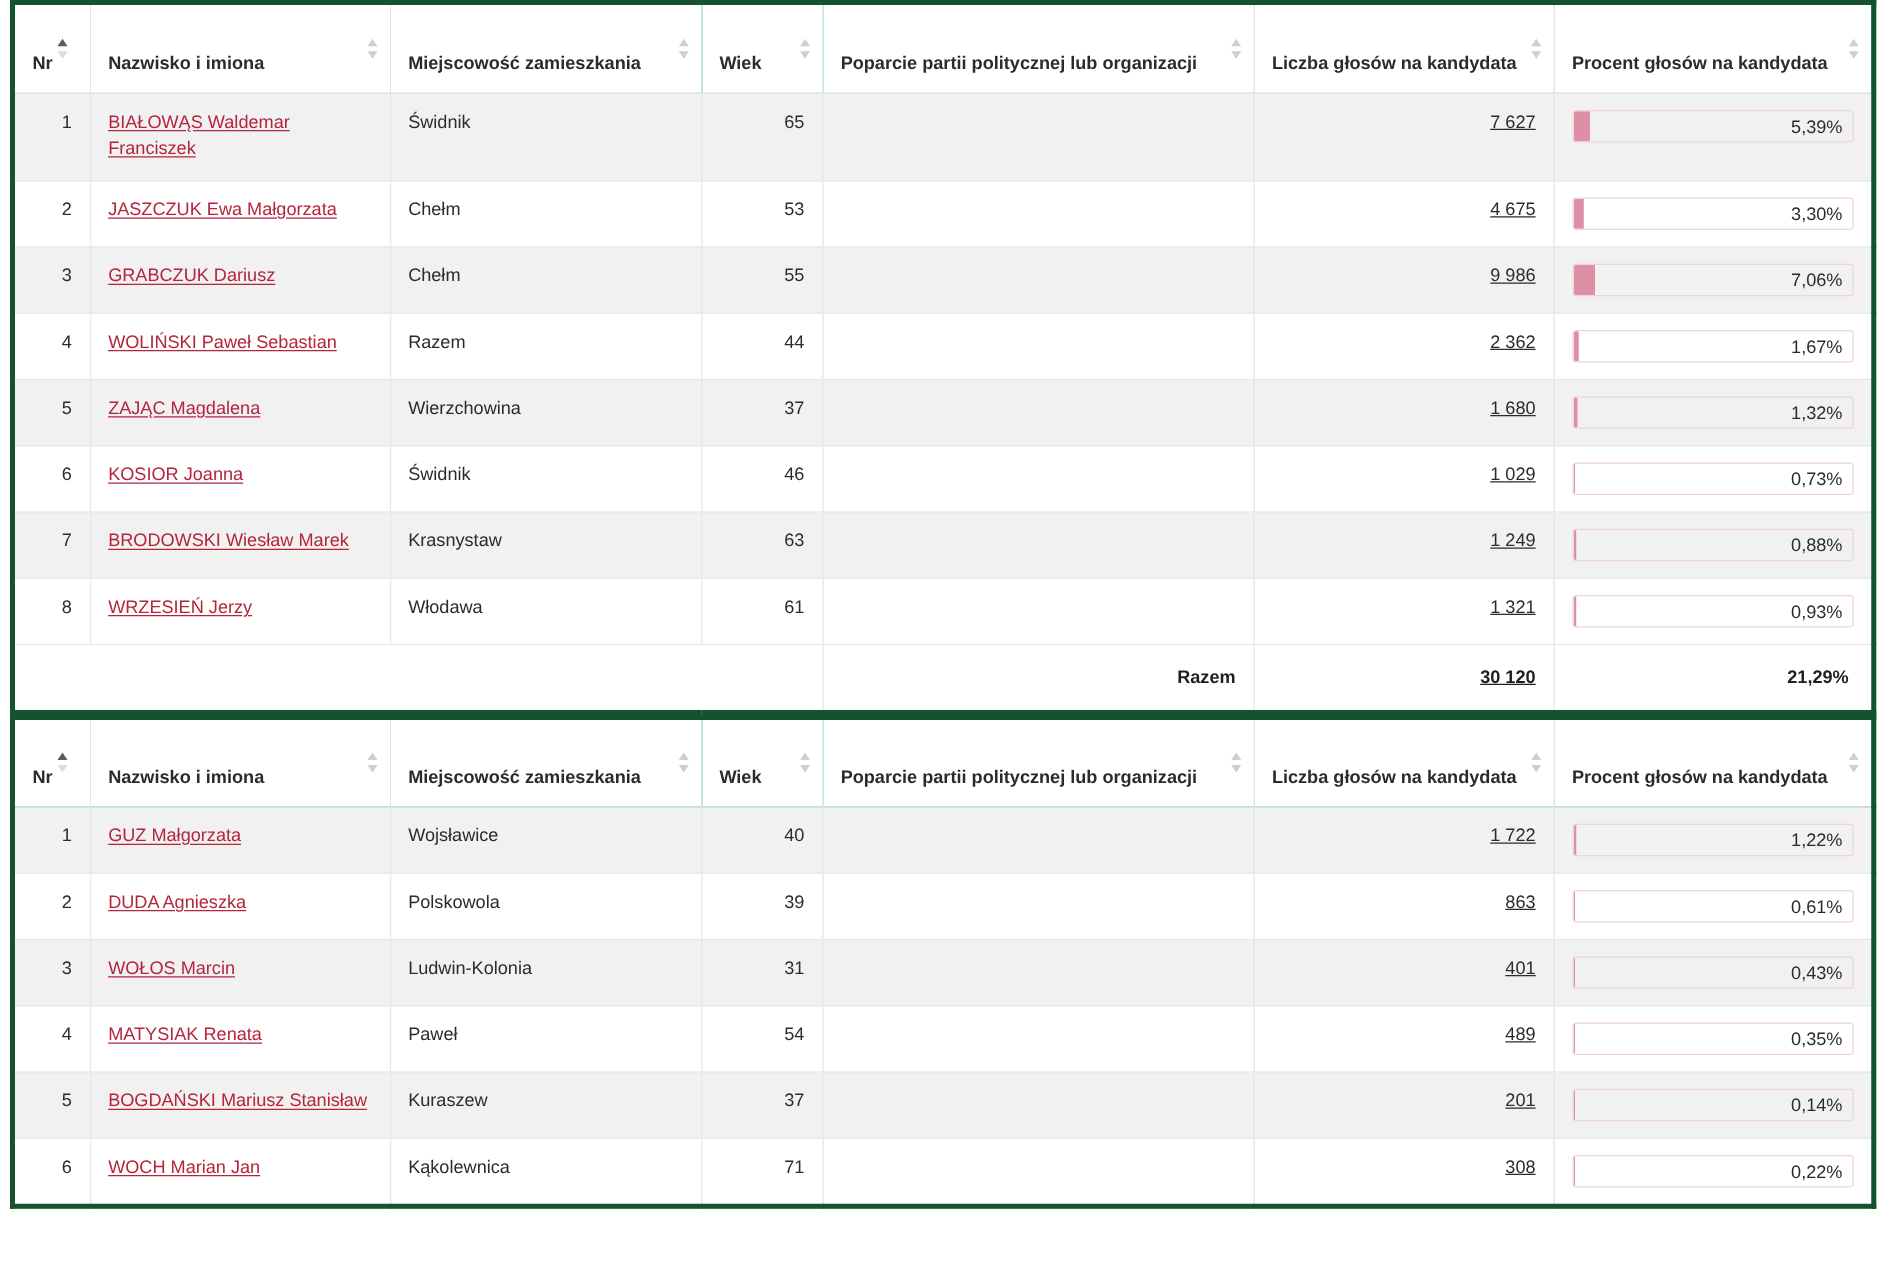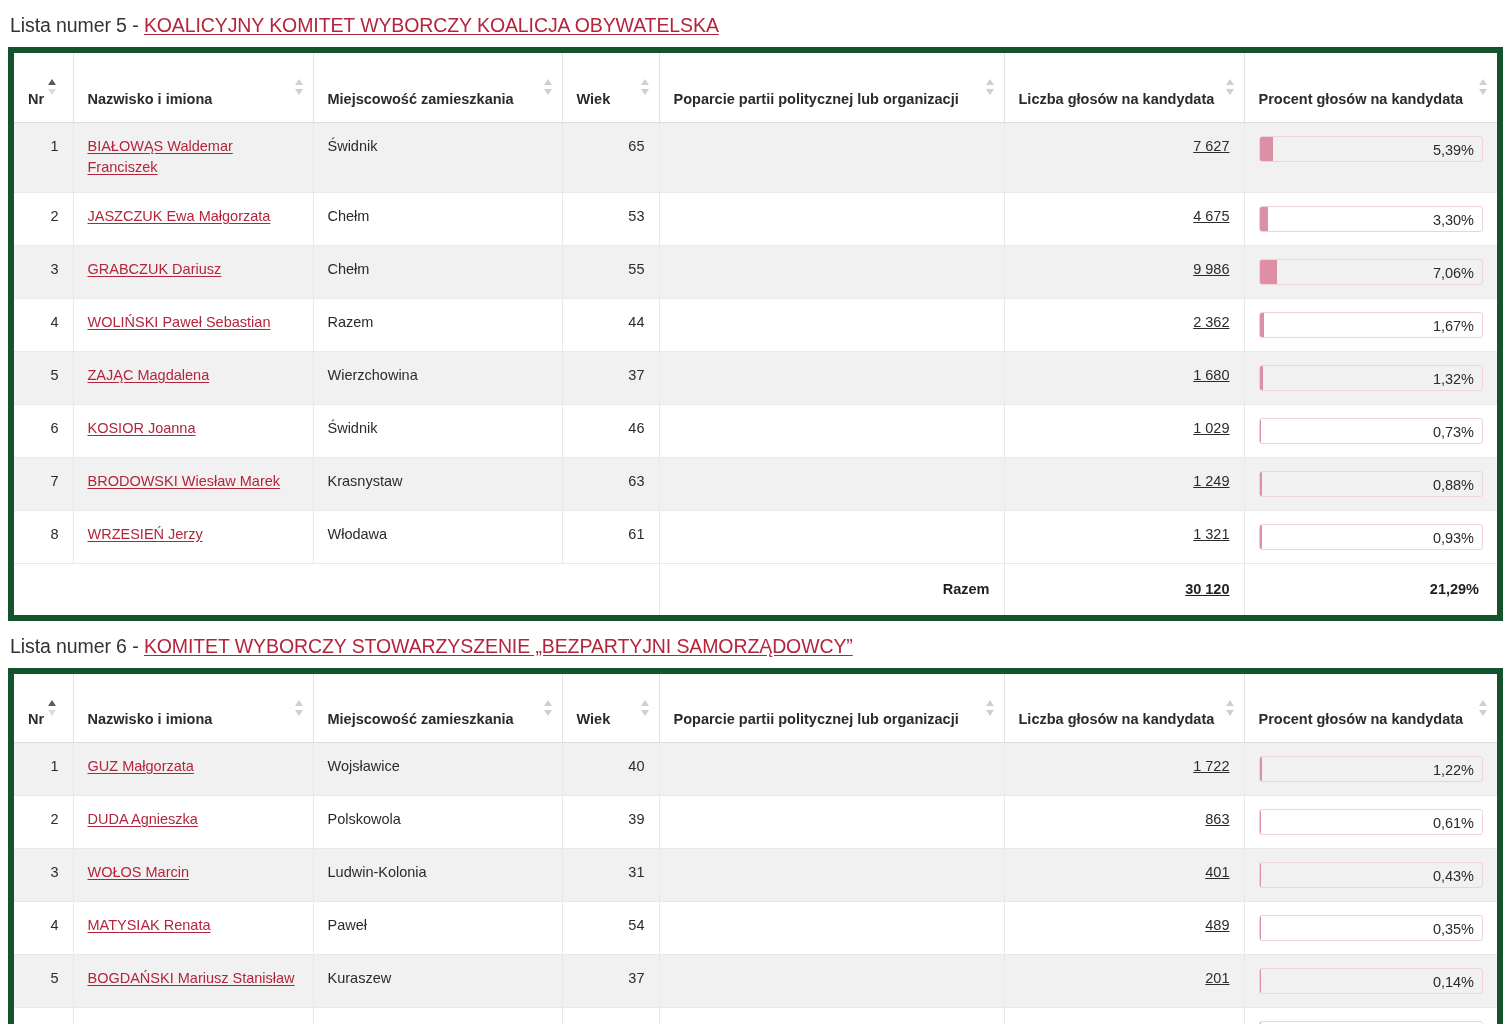--- a/index.html
+++ b/index.html
@@ -30,21 +30,21 @@
     color: #b4253c;
     text-decoration: underline;
     text-underline-offset: 2px;
   }
 
   
   table.results {
     width: 1489px;
     border-collapse: collapse;
     table-layout: fixed;
-    border: 6px solid #14532d;
+    border: 4px solid #14532d;
     background: #86efac;
   }
   table.results col.c-nr      { width: 62px; }
   table.results col.c-name    { width: 240px; }
   table.results col.c-city    { width: 249px; }
   table.results col.c-age     { width: 97px; }
   table.results col.c-party   { width: 345px; }
   table.results col.c-votes   { width: 240px; }
   table.results col.c-pct     { width: 256px; }
 
@@ -147,21 +147,20 @@
   table.results tfoot td:last-child { border-right: none; }
   table.results tfoot td.blank { border-right: 1px solid #e9e9e9; }
   table.results tfoot td.label { text-align: right; }
   table.results tfoot td.votes { text-align: right; }
   table.results tfoot td.pct   { text-align: right; padding-right: 18px; }
 </style>
 </head>
 <body>
 
 <div class="page" id="page">
-    <div class="list-heading"><span class="lbl">Lista numer 5</span><span class="sep"> - </span><a href="#">KOALICYJNY KOMITET WYBORCZY KOALICJA OBYWATELSKA</a></div>
     <table class="results">
       <colgroup>
         <col class="c-nr">
         <col class="c-name">
         <col class="c-city">
         <col class="c-age">
         <col class="c-party">
         <col class="c-votes">
         <col class="c-pct">
       </colgroup>
@@ -334,21 +333,20 @@
       </tbody>
       <tfoot>
         <tr>
           <td class="blank" colspan="4"></td>
           <td class="label">Razem</td>
           <td class="votes">30 120</td>
           <td class="pct">21,29%</td>
         </tr>
       </tfoot>
     </table>
-    <div class="list-heading"><span class="lbl">Lista numer 6</span><span class="sep"> - </span><a href="#">KOMITET WYBORCZY STOWARZYSZENIE „BEZPARTYJNI SAMORZĄDOWCY”</a></div>
     <table class="results">
       <colgroup>
         <col class="c-nr">
         <col class="c-name">
         <col class="c-city">
         <col class="c-age">
         <col class="c-party">
         <col class="c-votes">
         <col class="c-pct">
       </colgroup>

